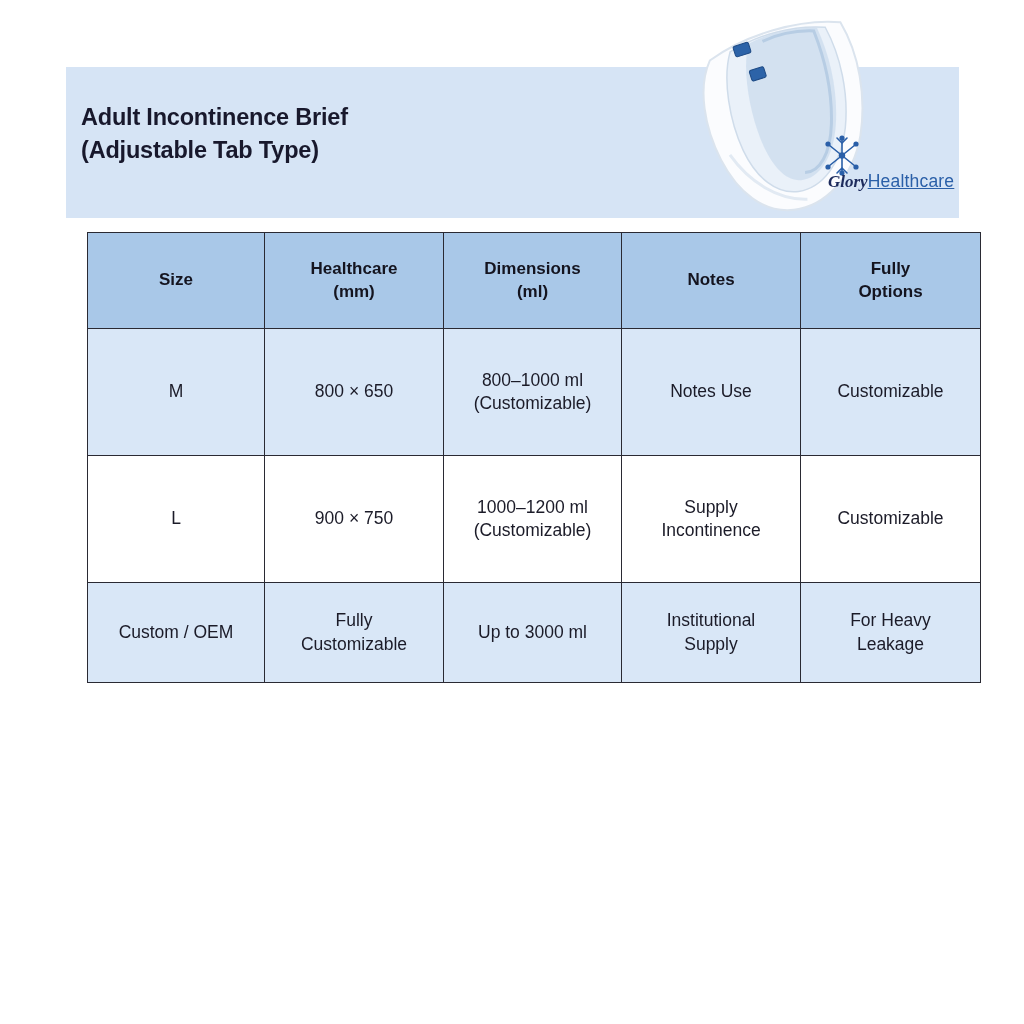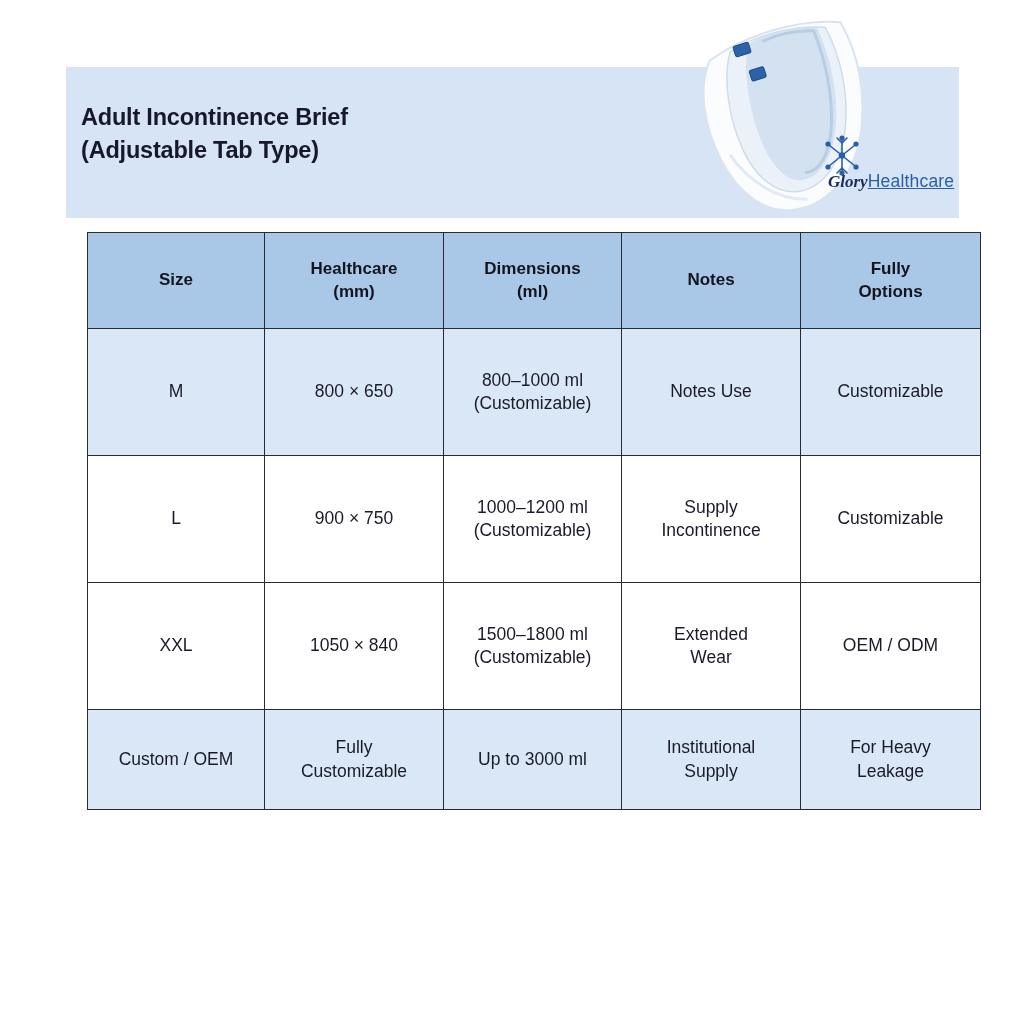--- a/index.html
+++ b/index.html
@@ -216,29 +216,20 @@
       </tr>
       <tr class="plain">
         <td>L</td>
         <td>900 × 750</td>
         <td>1000–1200 ml
 (Customizable)</td>
         <td>Supply
 Incontinence</td>
         <td>Customizable</td>
       </tr>
-      <tr class="plain">
-        <td>XXL</td>
-        <td>1050 × 840</td>
-        <td>1500–1800 ml
-(Customizable)</td>
-        <td>Extended
-Wear</td>
-        <td>OEM / ODM</td>
-      </tr>
       <tr class="shade last">
         <td>Custom / OEM</td>
         <td>Fully
 Customizable</td>
         <td>Up to 3000 ml</td>
         <td>Institutional
 Supply</td>
         <td>For Heavy
 Leakage</td>
       </tr>

